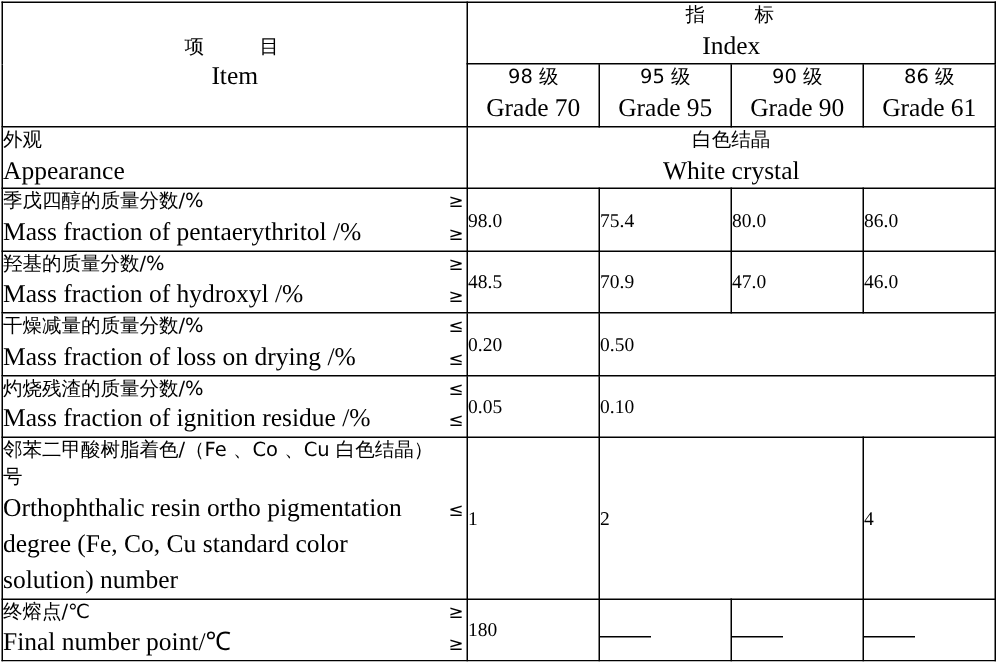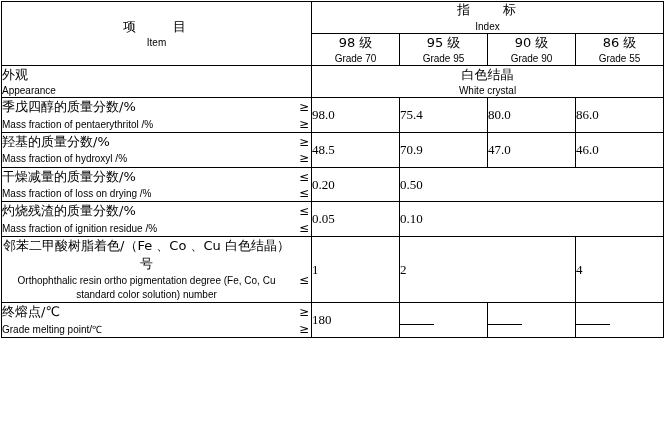--- a/index.html
+++ b/index.html
@@ -32,45 +32,44 @@
     vertical-align: middle;
     font-weight: normal;
     font-size: 13px;
     line-height: 1.35;
   }
   .cn {
     font-family: "DejaVu Sans", "Liberation Sans", sans-serif;
     font-size: 13px;
   }
   .en {
-    font-family: Liberation Sans, sans-serif;
-    font-size: 10px;
+    font-family: Liberation Serif, serif;
+    font-size: 17px;
   }
   .ctr { text-align: center; }
   .hdr-index-cn {
     letter-spacing: 10px;
     padding-left: 8px;
-    font-family: Liberation Mono, monospace;
   }
   .hdr-item-cn {
     letter-spacing: 12px;
     padding-left: 8px;
   }
   .hdr-cell { padding: 5px 0 6px 0; }
   .grade-cell { padding: 6px 2px 7px 2px; }
   .item-cell {
     padding: 5px 6px 6px 8px;
     position: relative;
   }
   .item-line {
     display: flex;
     align-items: baseline;
     justify-content: space-between;
   }
-  .item-text { padding-right: 6px; text-align: center; }
+  .item-text { padding-right: 6px; }
   .op {
     font-family: "DejaVu Sans", sans-serif;
     font-size: 12px;
     width: 14px;
     text-align: center;
     flex: 0 0 14px;
   }
   .val-cell {
     text-align: left;
     padding: 6px 0 6px 0;
@@ -126,21 +125,21 @@
         <td class="ctr grade-cell">
           <div class="cn ctr">95 级</div>
           <div class="en ctr">Grade 95</div>
         </td>
         <td class="ctr grade-cell">
           <div class="cn ctr">90 级</div>
           <div class="en ctr">Grade 90</div>
         </td>
         <td class="ctr grade-cell">
           <div class="cn ctr">86 级</div>
-          <div class="en ctr">Grade 55</div>
+          <div class="en ctr">Grade 61</div>
         </td>
       </tr>
 
       <tr>
         <td class="item-cell">
           <div class="item-line">
               <span class="cn item-text">外观</span>
               <span class="op"></span>
             </div>
           <div class="item-line">
@@ -234,21 +233,21 @@
         <td class="val-cell">4</td>
       </tr>
 
       <tr>
         <td class="item-cell">
           <div class="item-line">
               <span class="cn item-text">终熔点/℃</span>
               <span class="op">≥</span>
             </div>
           <div class="item-line">
-              <span class="en item-text">Grade melting point/℃</span>
+              <span class="en item-text">Final number point/℃</span>
               <span class="op">≥</span>
             </div>
         </td>
         <td class="val-cell">180</td>
         <td class="val-cell"><span class="dash"></span></td>
         <td class="val-cell"><span class="dash"></span></td>
         <td class="val-cell"><span class="dash"></span></td>
       </tr>
     </tbody>
   </table>

